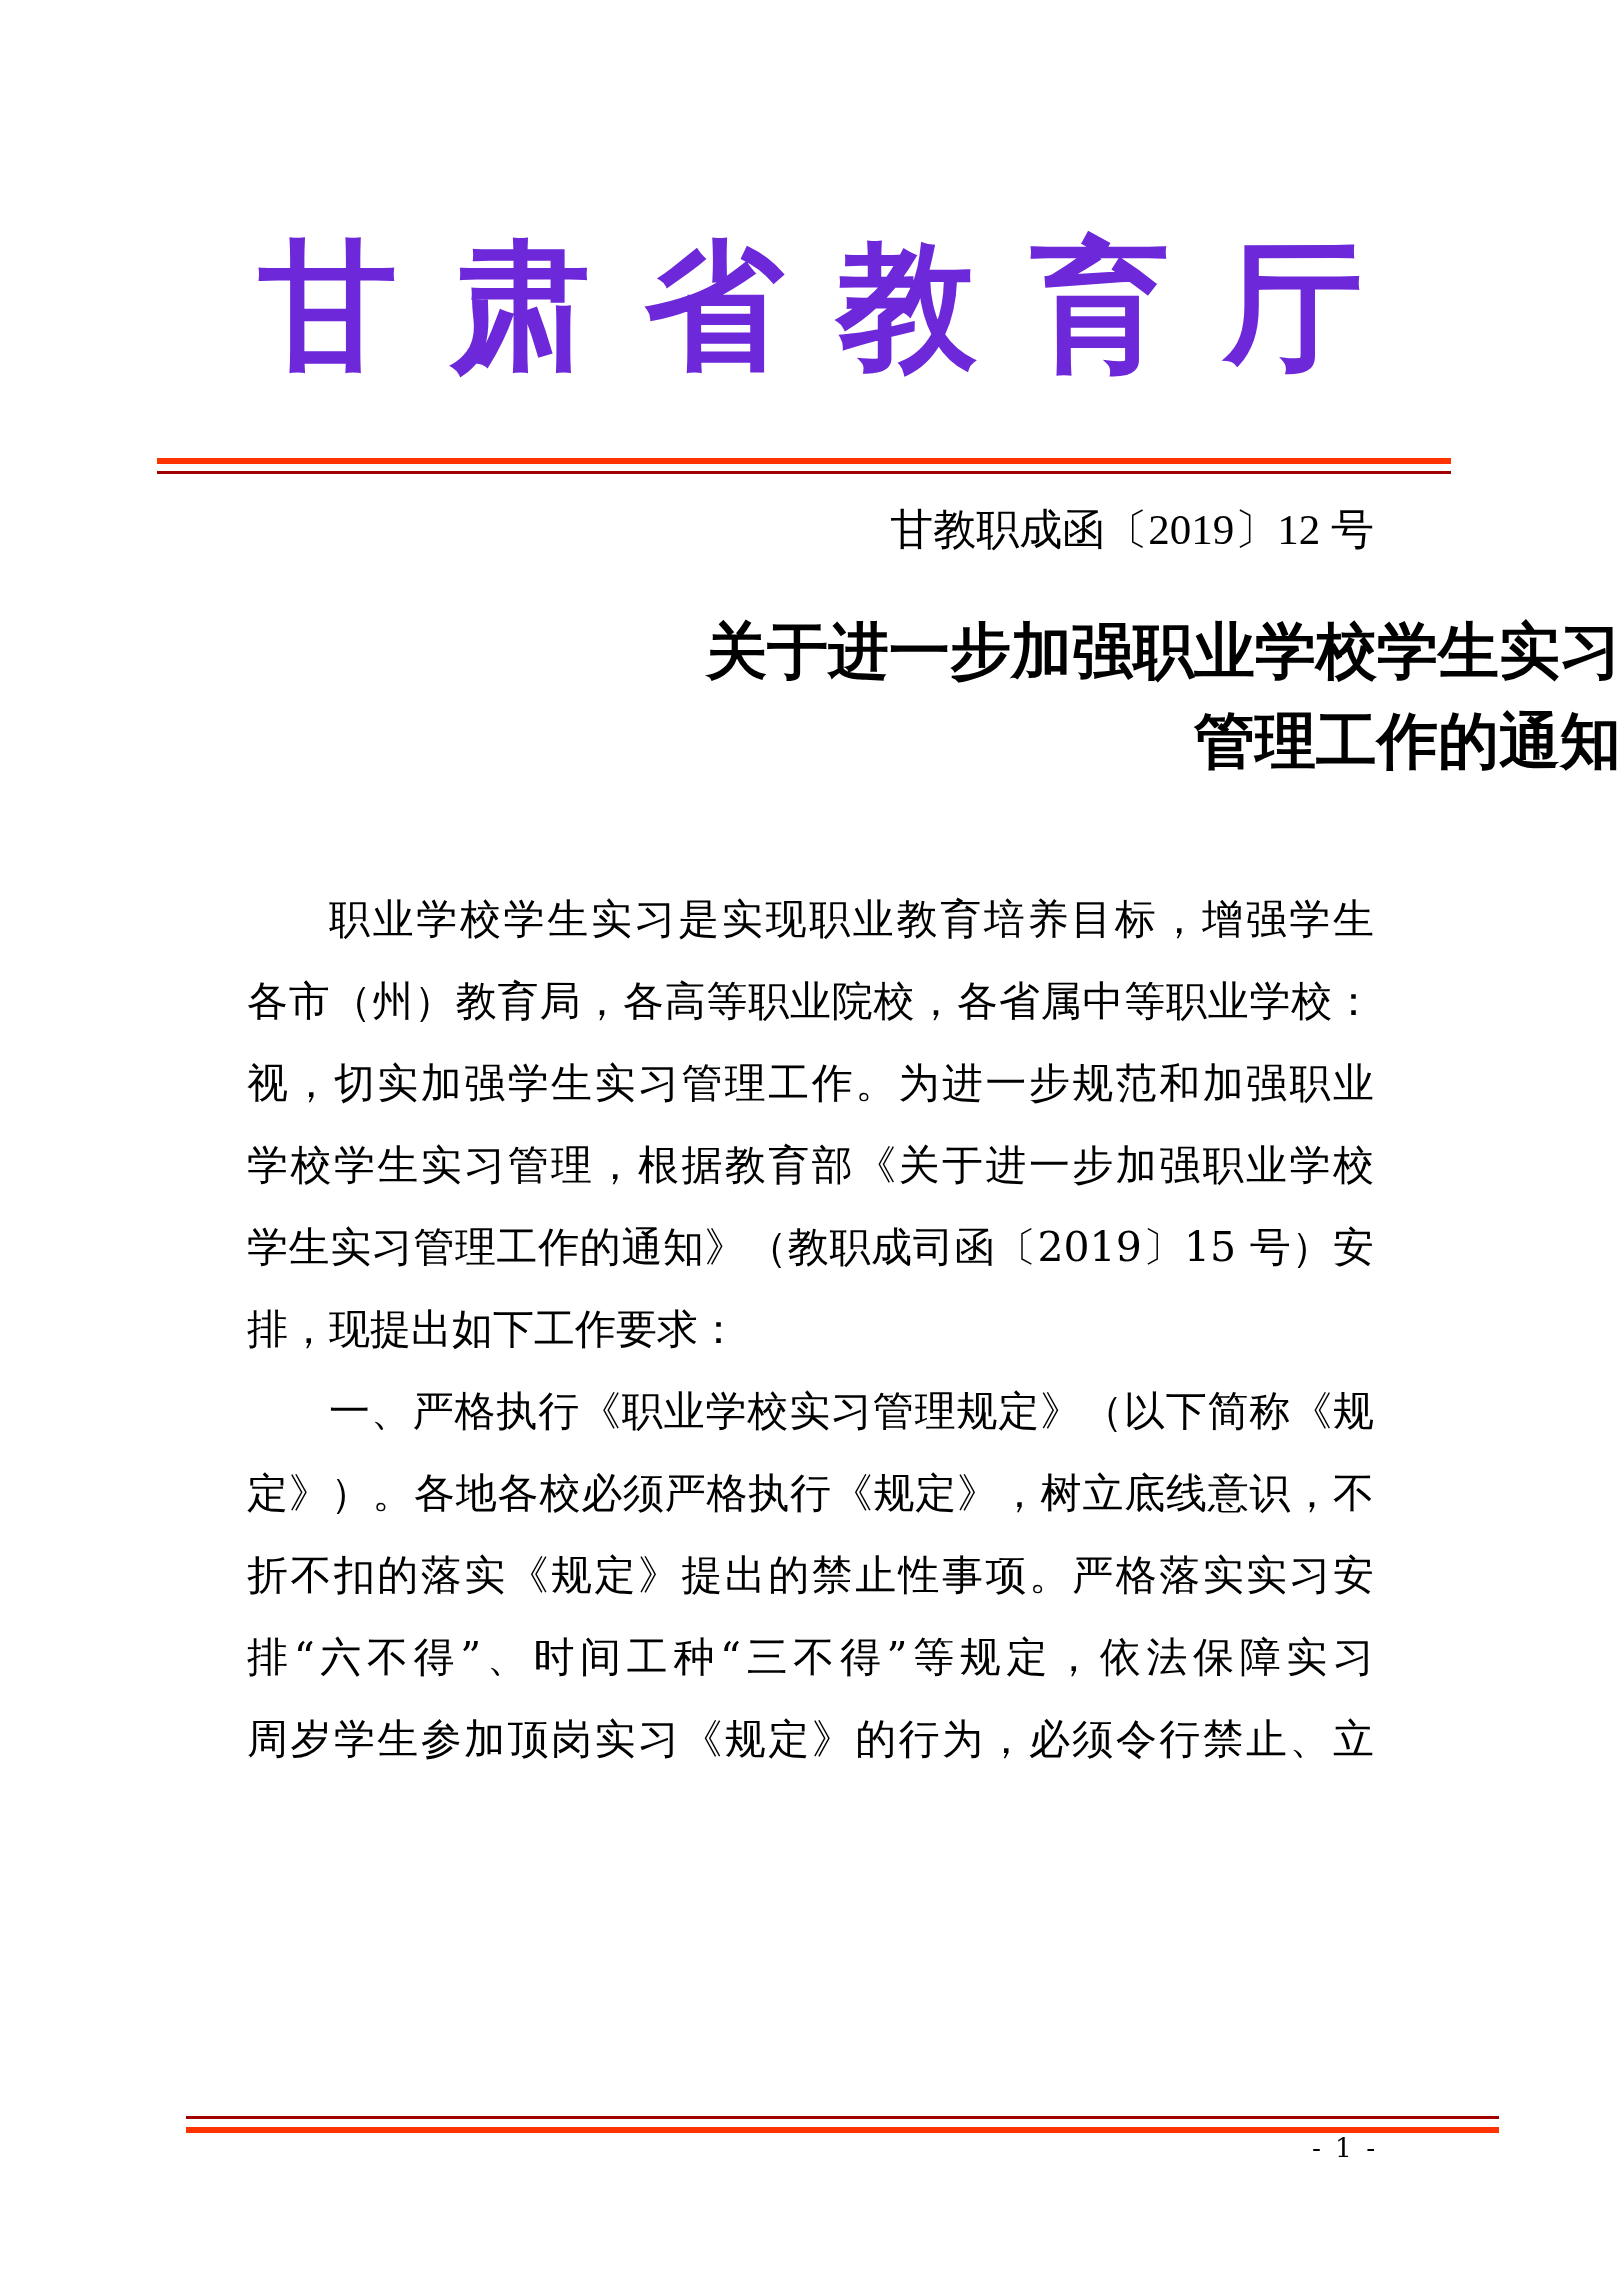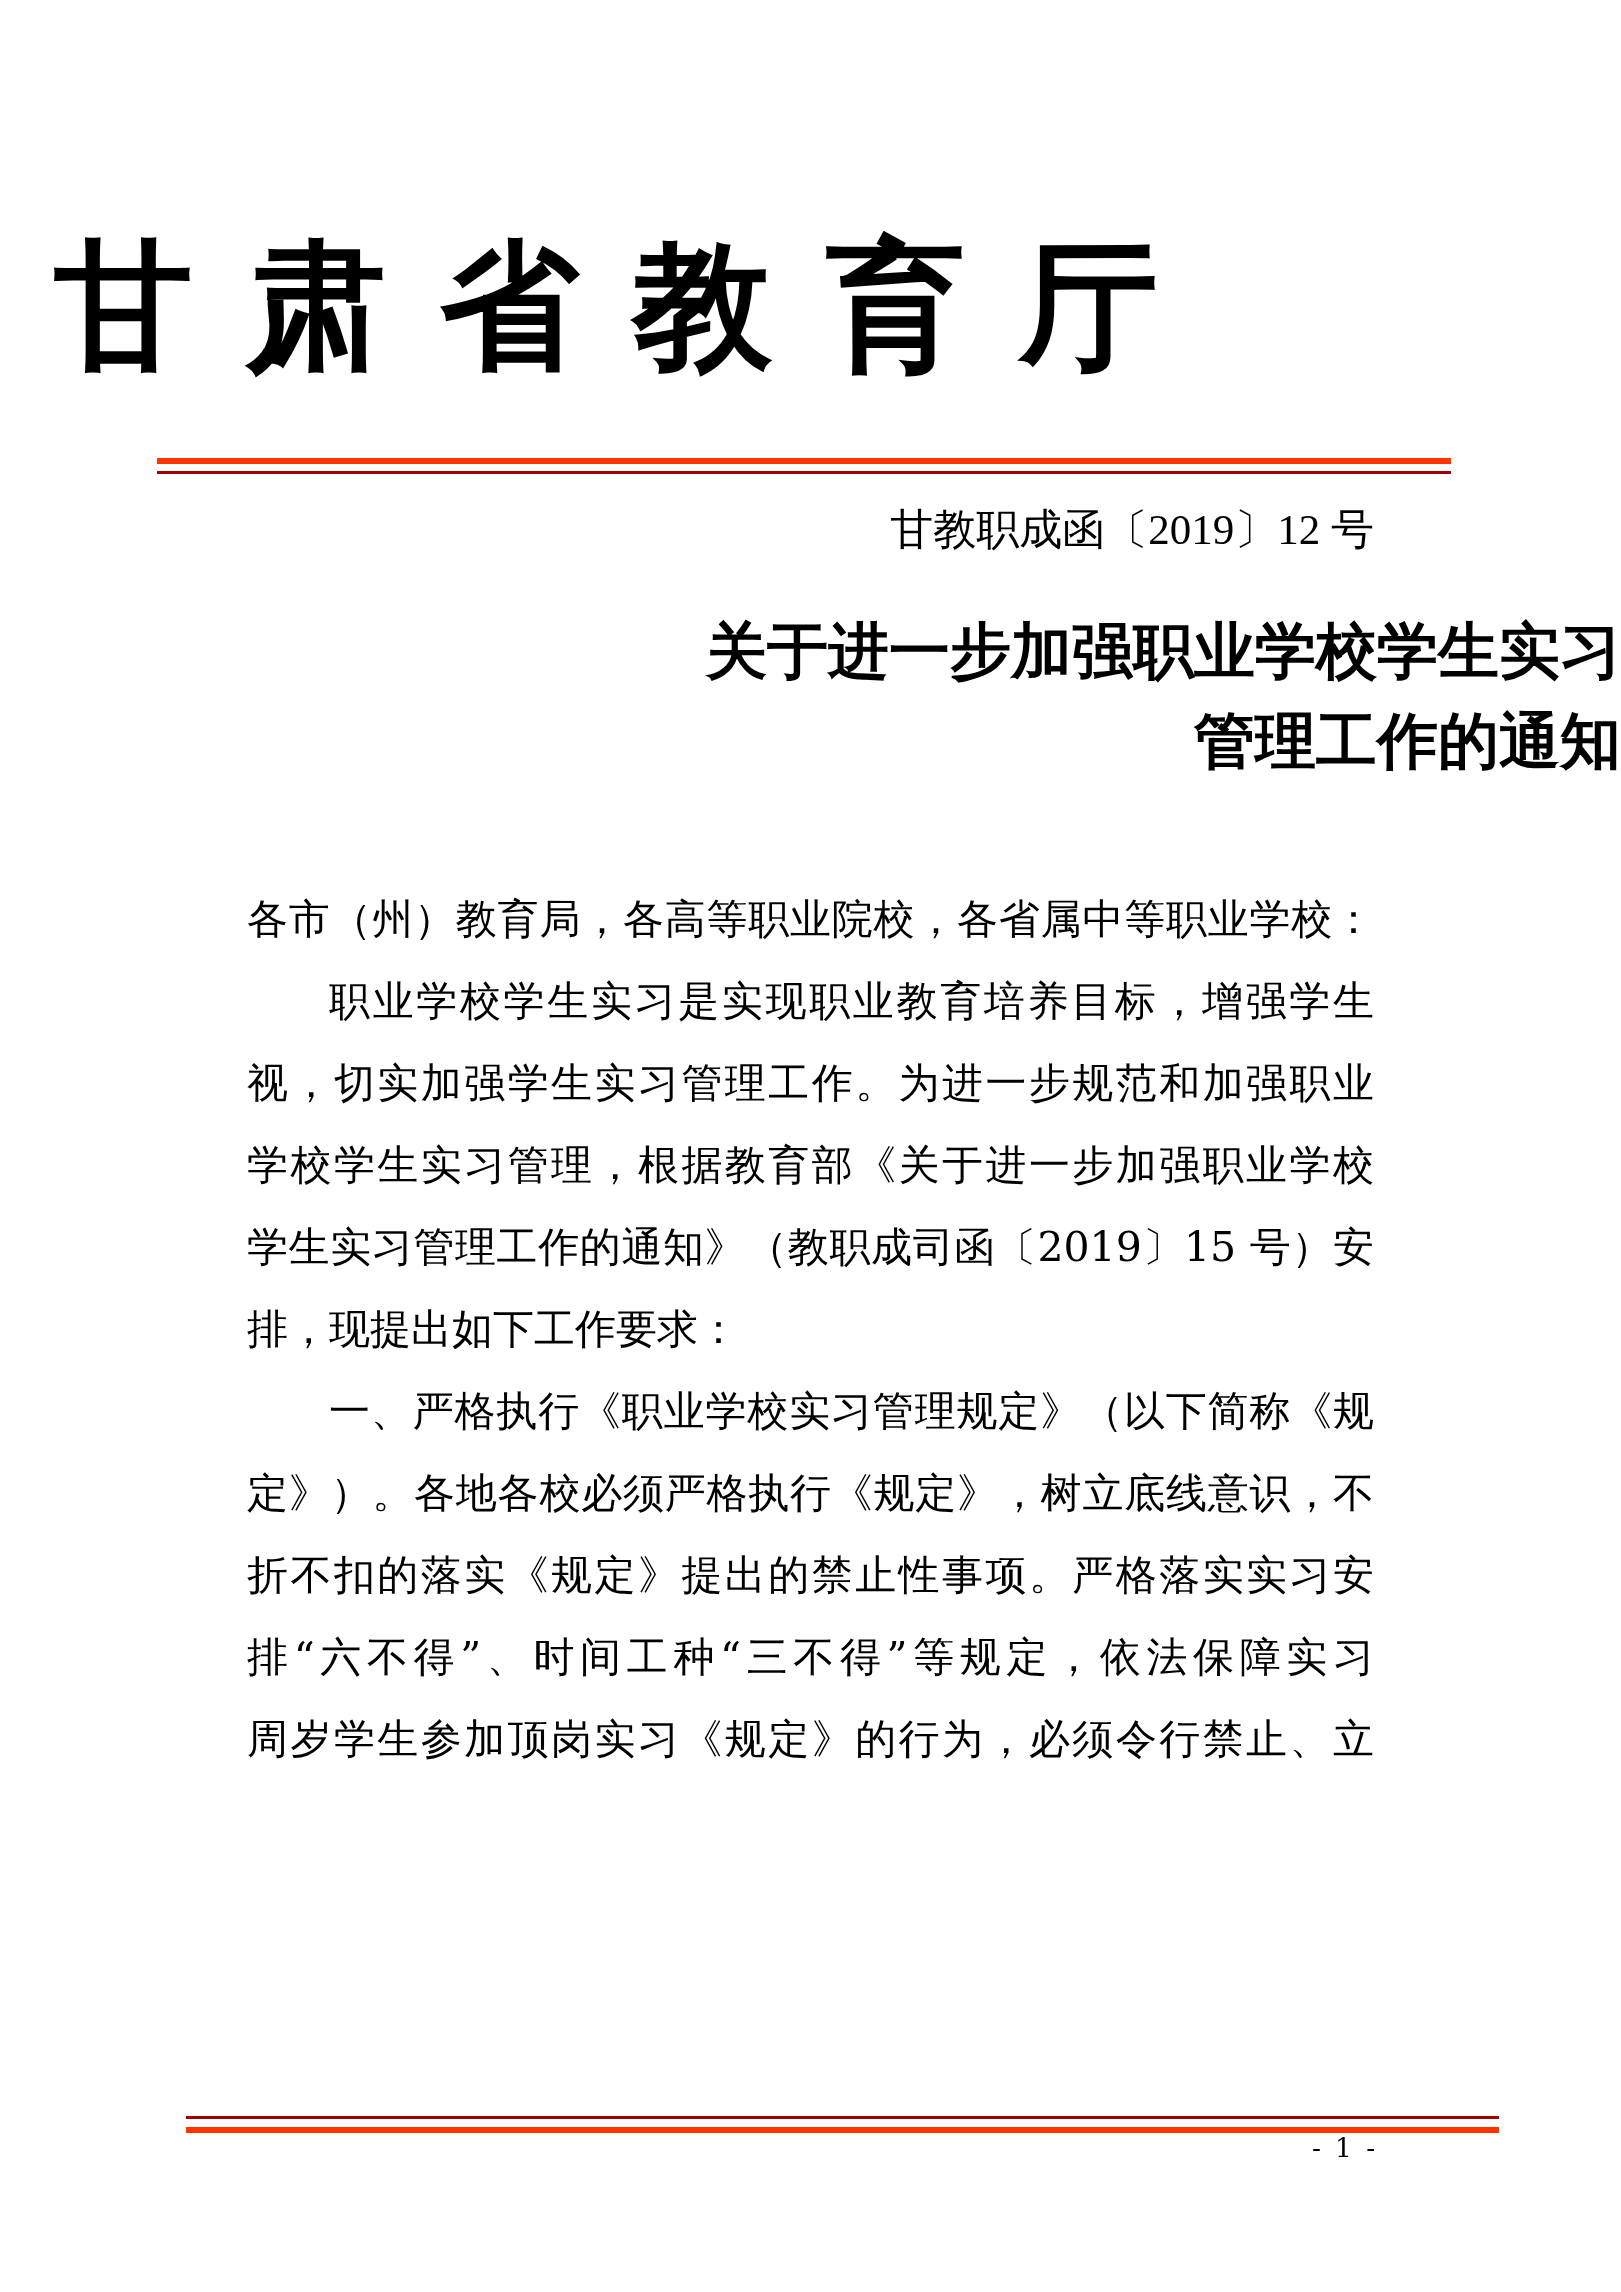--- a/index.html
+++ b/index.html
@@ -12,25 +12,25 @@
     font-family: "DejaVu Serif", "Liberation Serif", serif;
     color: #000000;
     overflow: hidden;
   }
 
   .agency-name {
     position: absolute;
     top: 227px;
     left: 0;
     width: 100%;
-    text-align: left;
+    text-align: center;
     font-size: 139px;
     line-height: 157px;
     font-weight: 700;
-    color: #000000;
+    color: #6d28d9;
     letter-spacing: 54px;
     padding-left: 54px; 
     box-sizing: border-box;
     white-space: nowrap;
   }
 
   .rule { position: absolute; }
   .rule-top-thick { left: 157px; top: 458px; width: 1294px; height: 5.9px; background: #ff3300; }
   .rule-top-thin  { left: 157px; top: 471px; width: 1294px; height: 2.9px; background: #a00000; }
   .rule-bot-thin  { left: 186px; top: 2116px; width: 1313px; height: 2.9px; background: #a00000; }
@@ -96,22 +96,22 @@
   <div class="rule rule-top-thin"></div>
 
   <div class="doc-number">甘教职成函〔2019〕12 号</div>
 
   <div class="doc-title">
     <div>关于进一步加强职业学校学生实习</div>
     <div>管理工作的通知</div>
   </div>
 
   <div class="doc-body">
+    <div class="body-line indent">职业学校学生实习是实现职业教育培养目标，增强学生</div>
     <div class="body-line">各市（州）教育局，各高等职业院校，各省属中等职业学校：</div>
-    <div class="body-line indent">职业学校学生实习是实现职业教育培养目标，增强学生</div>
     <div class="body-line">视，切实加强学生实习管理工作。为进一步规范和加强职业</div>
     <div class="body-line">学校学生实习管理，根据教育部《关于进一步加强职业学校</div>
     <div class="body-line">学生实习管理工作的通知》（教职成司函〔2019〕15 号）安</div>
     <div class="body-line short">排，现提出如下工作要求：</div>
     <div class="body-line indent">一、严格执行《职业学校实习管理规定》（以下简称《规</div>
     <div class="body-line">定》）。各地各校必须严格执行《规定》，树立底线意识，不</div>
     <div class="body-line">折不扣的落实《规定》提出的禁止性事项。严格落实实习安</div>
     <div class="body-line">排“六不得”、时间工种“三不得”等规定，依法保障实习</div>
     <div class="body-line">周岁学生参加顶岗实习《规定》的行为，必须令行禁止、立</div>
   </div>

